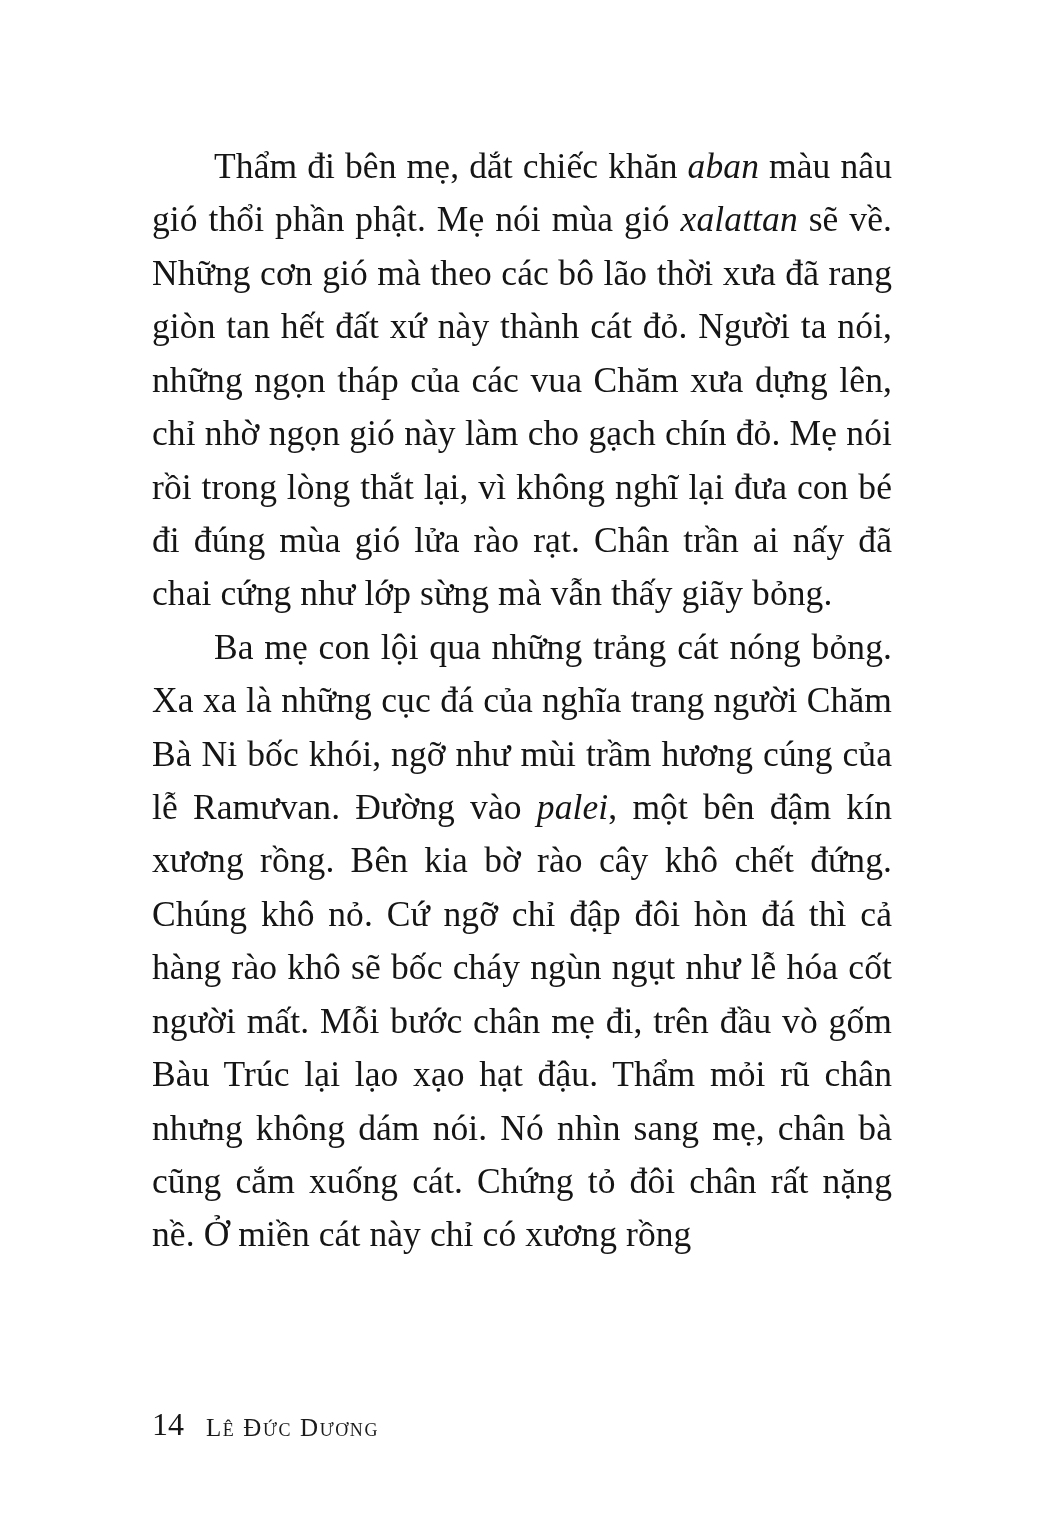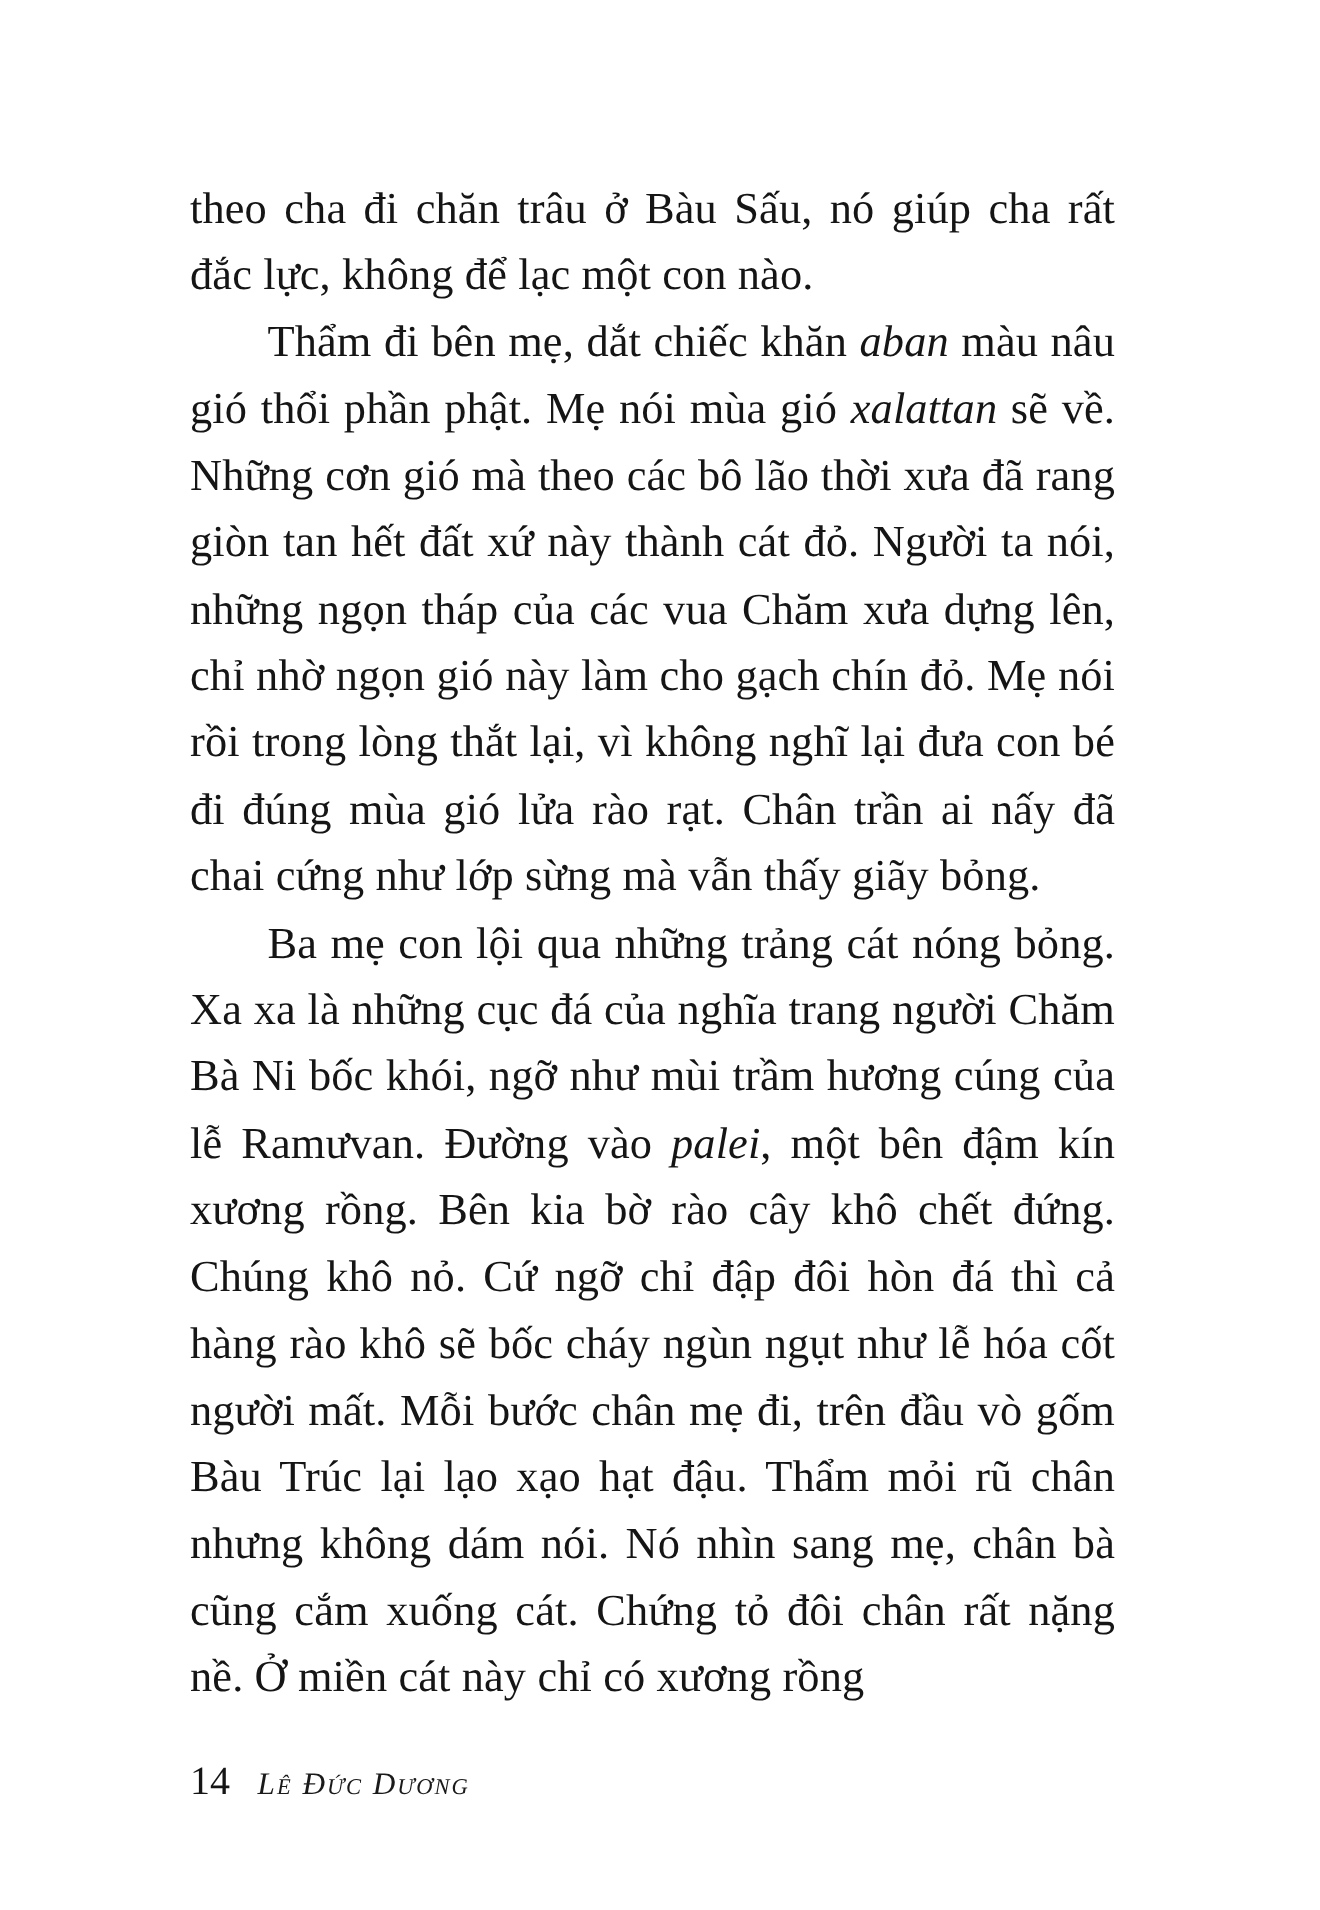--- a/index.html
+++ b/index.html
@@ -53,30 +53,28 @@
     font-size: 32px;
     color: #151515;
     line-height: 1;
   }
   .running-head {
     font-size: 25px;
     color: #1a1a1a;
     font-variant: small-caps;
     letter-spacing: 1.6px;
     line-height: 1;
-    font-style: italic;
   }
 </style>
 </head>
 <body>
 
 <div class="page">
 
   <div class="text-block">
-    <p class="para">theo cha đi chăn trâu ở Bàu Sấu, nó giúp cha rất đắc lực, không để lạc một con nào.</p>
     <p class="para indent">Thẩm đi bên mẹ, dắt chiếc khăn <em>aban</em> màu nâu gió thổi phần phật. Mẹ nói mùa gió <em>xalattan</em> sẽ về. Những cơn gió mà theo các bô lão thời xưa đã rang giòn tan hết đất xứ này thành cát đỏ. Người ta nói, những ngọn tháp của các vua Chăm xưa dựng lên, chỉ nhờ ngọn gió này làm cho gạch chín đỏ. Mẹ nói rồi trong lòng thắt lại, vì không nghĩ lại đưa con bé đi đúng mùa gió lửa rào rạt. Chân trần ai nấy đã chai cứng như lớp sừng mà vẫn thấy giãy bỏng.</p>
     <p class="para indent">Ba mẹ con lội qua những trảng cát nóng bỏng. Xa xa là những cục đá của nghĩa trang người Chăm Bà Ni bốc khói, ngỡ như mùi trầm hương cúng của lễ Ramưvan. Đường vào <em>palei</em>, một bên đậm kín xương rồng. Bên kia bờ rào cây khô chết đứng. Chúng khô nỏ. Cứ ngỡ chỉ đập đôi hòn đá thì cả hàng rào khô sẽ bốc cháy ngùn ngụt như lễ hóa cốt người mất. Mỗi bước chân mẹ đi, trên đầu vò gốm Bàu Trúc lại lạo xạo hạt đậu. Thẩm mỏi rũ chân nhưng không dám nói. Nó nhìn sang mẹ, chân bà cũng cắm xuống cát. Chứng tỏ đôi chân rất nặng nề. Ở miền cát này chỉ có xương rồng</p>
   </div>
 
   <div class="footer">
     <span class="folio">14</span>
     <span class="running-head">Lê Đức Dương</span>
   </div>
 
 </div>

